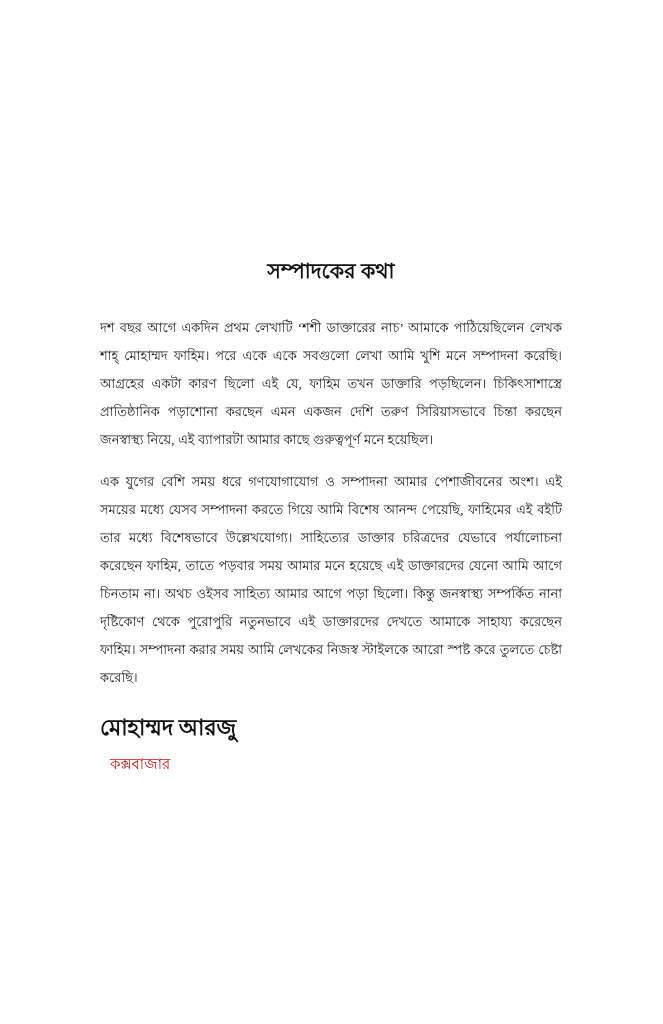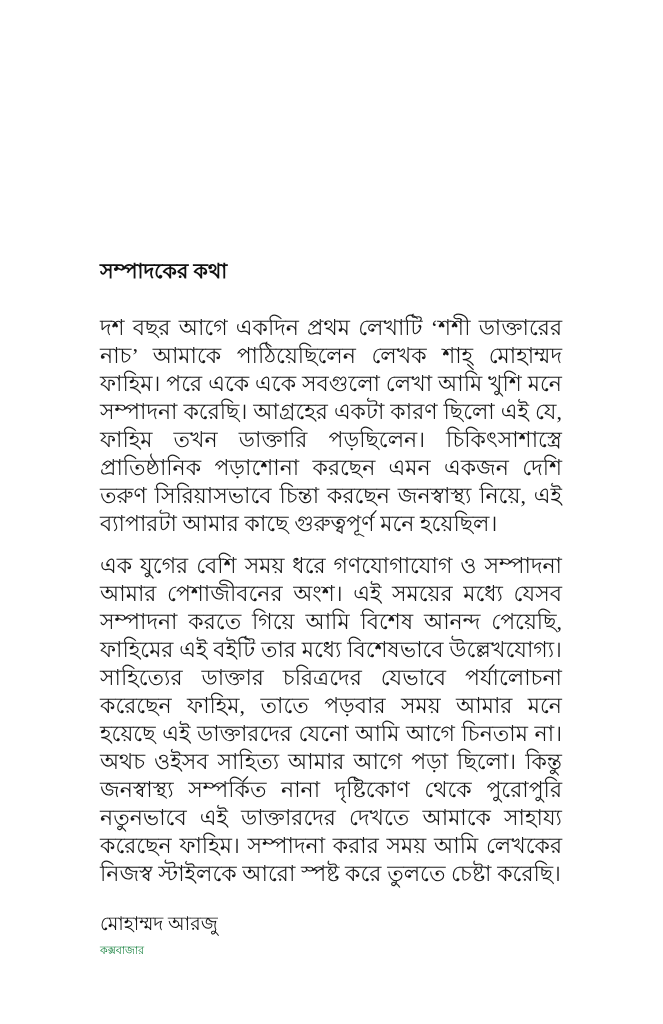--- a/index.html
+++ b/index.html
@@ -30,60 +30,60 @@
   .content-column {
     position: absolute;
     left: 100px;
     top: 258px;
     width: 462px;
   }
 
   .page-title {
     font-size: 20.5px;
     font-weight: bold;
-    text-align: left;
+    text-align: center;
     line-height: 1.35;
     margin: 0 0 28px 0;
     letter-spacing: 0.1px;
     color: #111111;
   }
 
   .body-paragraph {
-    font-size: 22px;
+    font-size: 13px;
     line-height: 28px;
     text-align: justify;
     text-align-last: left;
     margin: 0 0 14px 0;
     color: #1a1a1a;
     word-spacing: 0.2px;
     hyphens: none;
   }
 
   .body-paragraph:last-of-type {
     margin-bottom: 0;
   }
 
   .signature-block {
     margin-top: 22px;
   }
 
   .signature-name {
-    font-size: 19px;
-    font-weight: normal;
+    font-size: 22px;
+    font-weight: bold;
     line-height: 27px;
     margin: 0;
     color: #111111;
   }
 
   .signature-place,
   .signature-date {
-    font-size: 11px;
+    font-size: 15px;
     line-height: 27px;
-    margin: 0;
-    color: #15803d;
+    margin: 10px;
+    color: #b91c1c;
   }
 </style>
 </head>
 <body>
 
 <div class="page">
   <div class="content-column">
 
     <h1 class="page-title">সম্পাদকের কথা</h1>
 

